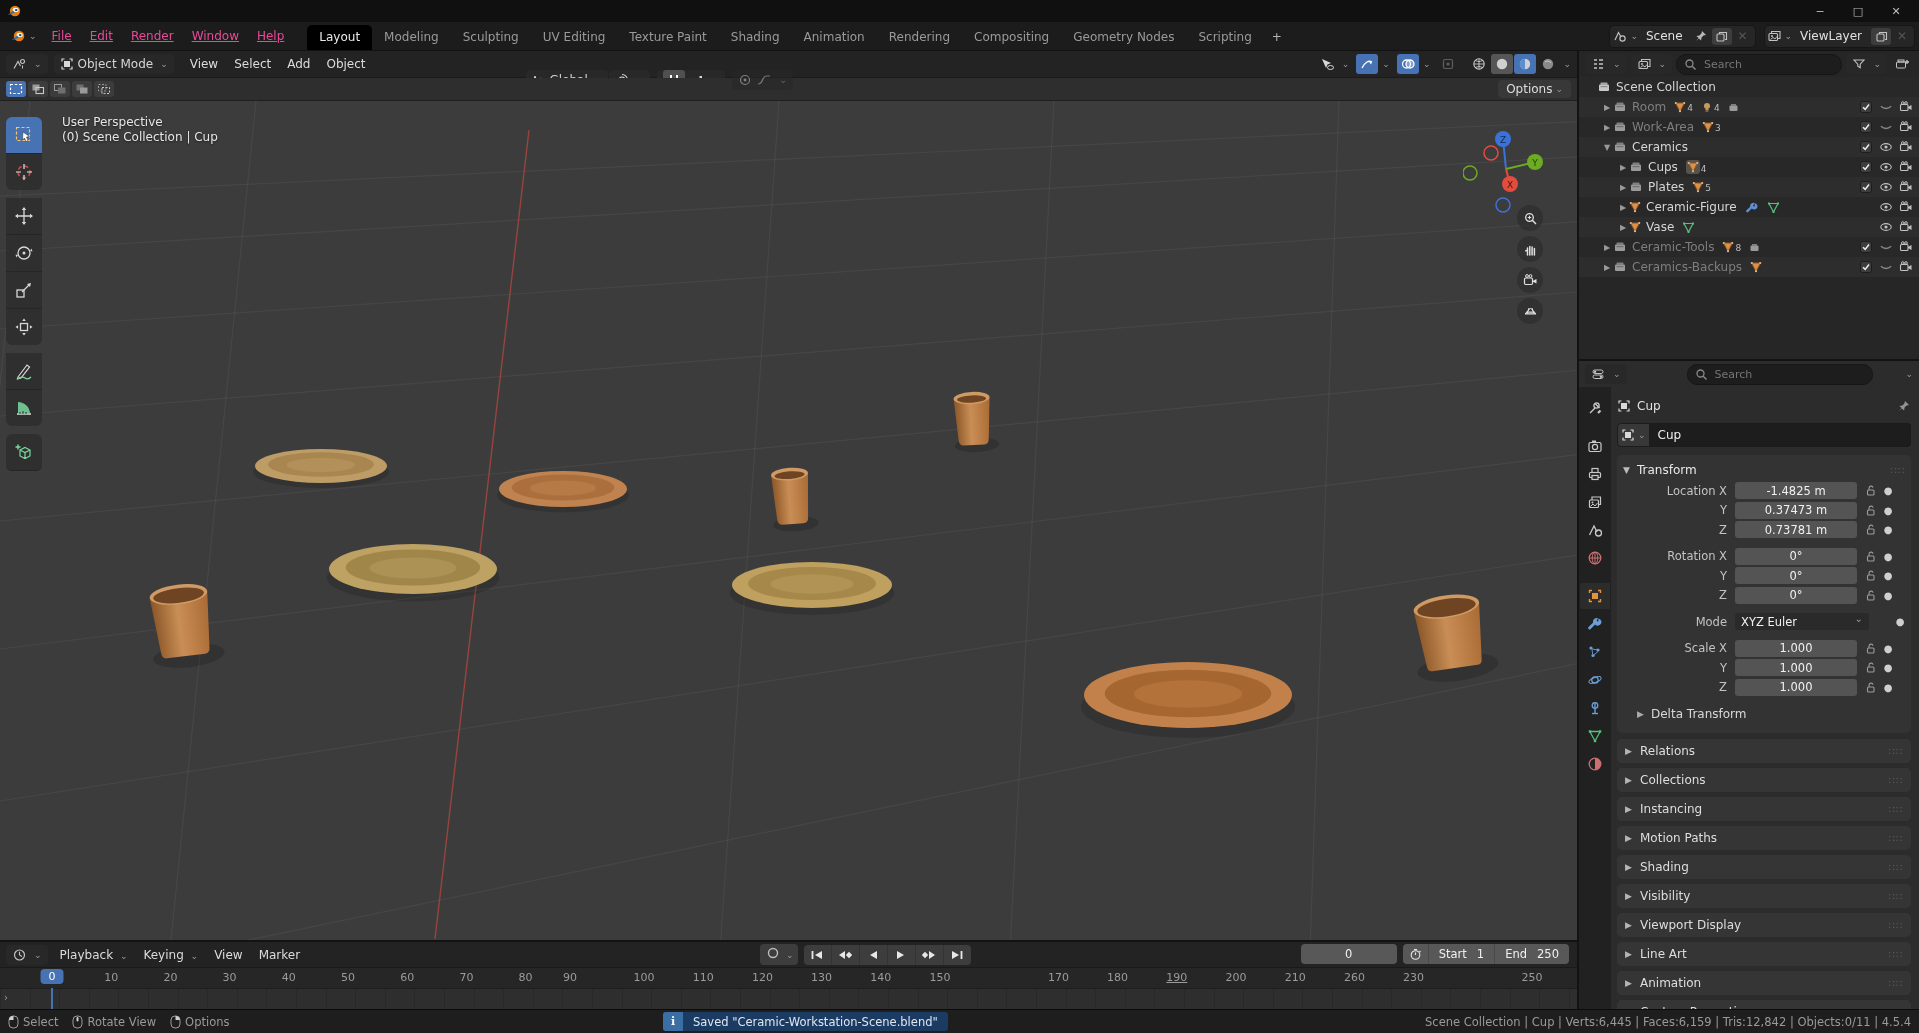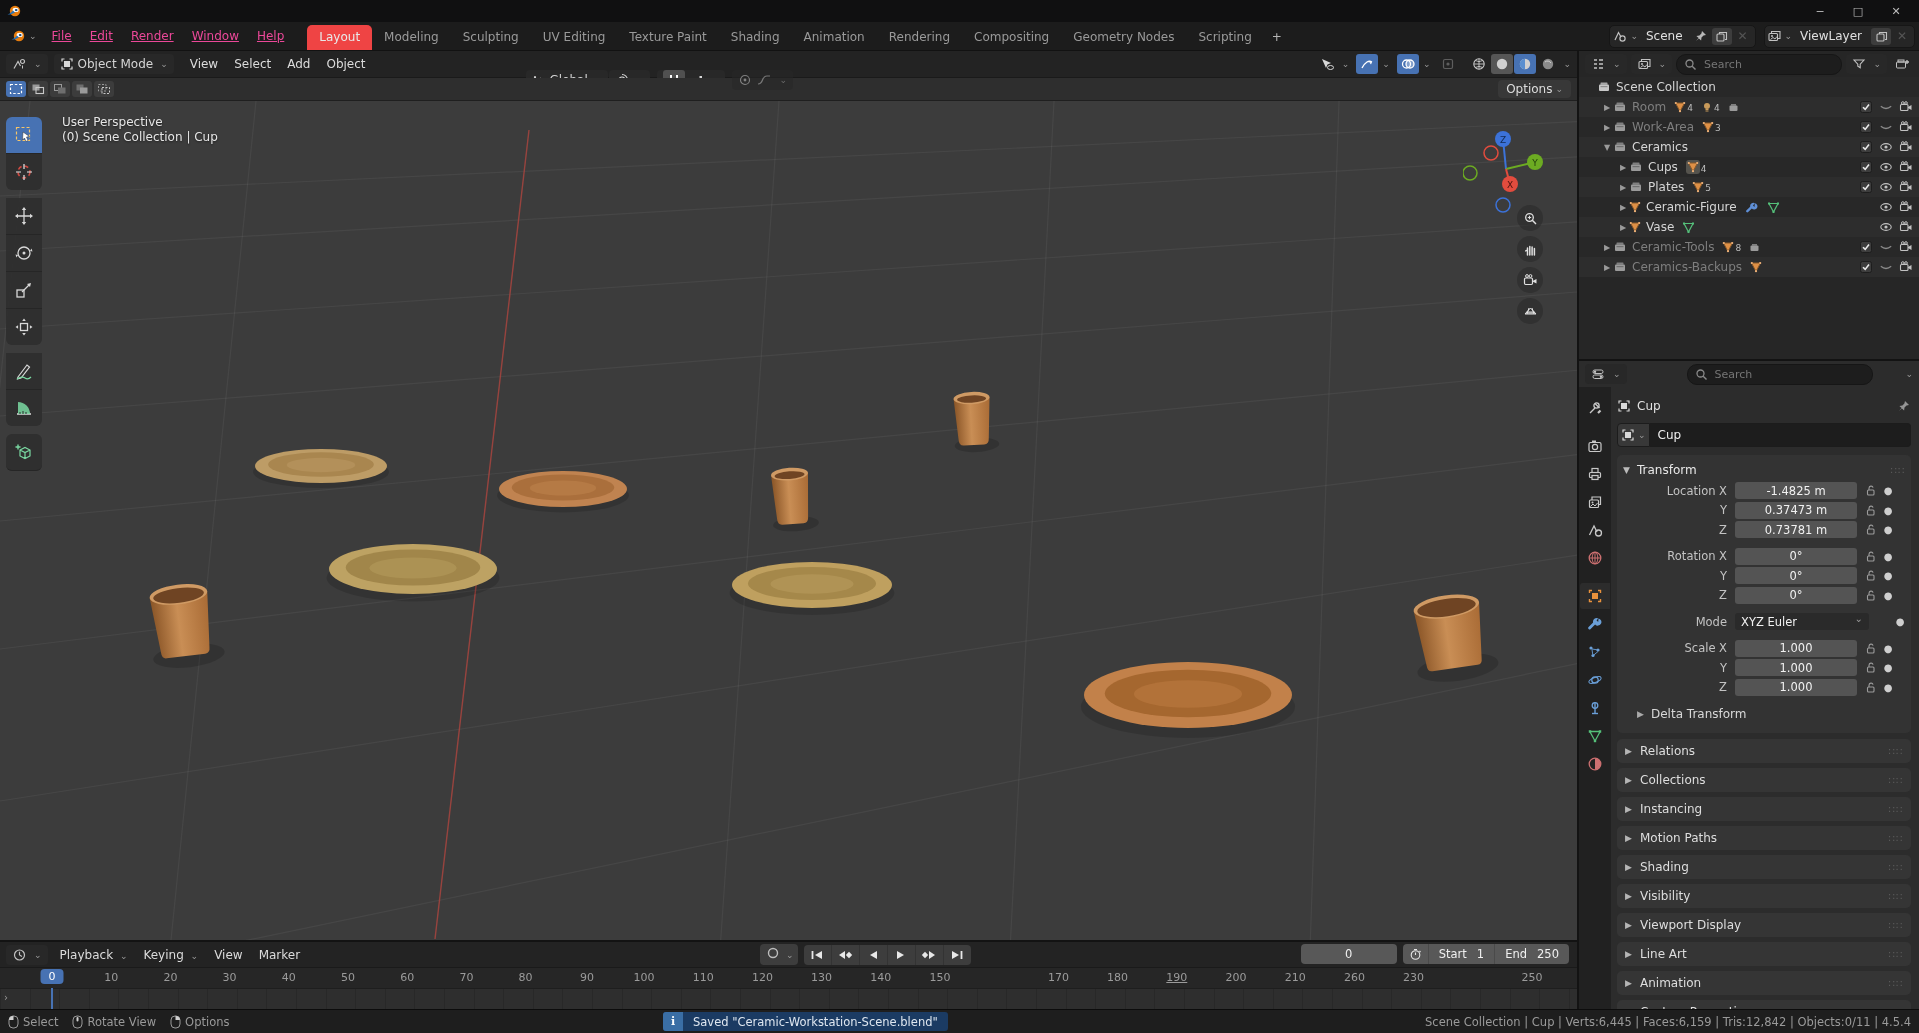--- a/index.html
+++ b/index.html
@@ -15,21 +15,21 @@
   .titlebar .title{margin-left:8px;font-size:11.5px;color:#cfcfcf;white-space:nowrap;}
   .win-controls{margin-left:auto;display:flex;gap:4px;}
   .win-btn{width:34px;height:18px;display:flex;align-items:center;justify-content:center;color:#bdbdbd;font-size:11px;border-radius:3px;}
 
   
   .topbar{height:28px;background:#1c1c1c;display:flex;align-items:center;padding:0 4px;flex:0 0 auto;border-bottom:1px solid #121212;}
   .menu-item{padding:3px 9px;border-radius:4px;color:#ec4899;cursor:default;text-decoration:underline;}
   .blender-btn{display:flex;align-items:center;padding:0 6px;}
   .tabs{display:flex;align-items:flex-end;height:100%;margin-left:14px;}
   .tab{padding:5px 12px 6px;color:#9a9a9a;border-radius:5px 5px 0 0;font-size:12px;white-space:nowrap;}
-  .tab.active{background:#ef4444;color:#e8e8e8;}
+  .tab.active{background:#000000;color:#e8e8e8;}
   .tab.plus{color:#b5b5b5;padding:5px 8px 6px;}
   .id-select{display:flex;align-items:center;background:#262626;border:1px solid #161616;border-radius:5px;height:21px;margin-left:8px;padding:0 2px;}
   .id-select .lbl{padding:0 8px;color:#e0e0e0;font-size:12px;}
   .id-btn{width:20px;height:17px;display:flex;align-items:center;justify-content:center;border-radius:3px;color:#aaa;}
   .id-btn.box{background:#3d3d3d;margin:0 1px;}
   .id-btn.dim{opacity:.35;}
 
   
   .main{flex:1 1 auto;display:flex;min-height:0;}
   .left-col{flex:1 1 auto;display:flex;flex-direction:column;min-width:0;border-right:2px solid #131313;}
@@ -672,21 +672,21 @@
         <div class="tl-ruler" id="tl-ruler">
             <span class="cur-frame" style="left:52px;">0</span>
             <span class="tick-lbl" style="left:111.2px;">10</span>
             <span class="tick-lbl" style="left:170.4px;">20</span>
             <span class="tick-lbl" style="left:229.6px;">30</span>
             <span class="tick-lbl" style="left:288.8px;">40</span>
             <span class="tick-lbl" style="left:348px;">50</span>
             <span class="tick-lbl" style="left:407.2px;">60</span>
             <span class="tick-lbl" style="left:466.4px;">70</span>
             <span class="tick-lbl" style="left:525.6px;">80</span>
-            <span class="tick-lbl" style="left:587px;">90</span>
+            <span class="tick-lbl" style="left:570px;">90</span>
             <span class="tick-lbl" style="left:644px;">100</span>
             <span class="tick-lbl" style="left:703.2px;">110</span>
             <span class="tick-lbl" style="left:762.4px;">120</span>
             <span class="tick-lbl" style="left:821.6px;">130</span>
             <span class="tick-lbl" style="left:880.8px;">140</span>
             <span class="tick-lbl" style="left:940px;">150</span>
             <span class="tick-lbl" style="left:989px;margin-top:44px;">160</span>
             <span class="tick-lbl" style="left:1058.4px;">170</span>
             <span class="tick-lbl" style="left:1117.6px;">180</span>
             <span class="tick-lbl" style="left:1176.8px;text-decoration:underline;">190</span>

